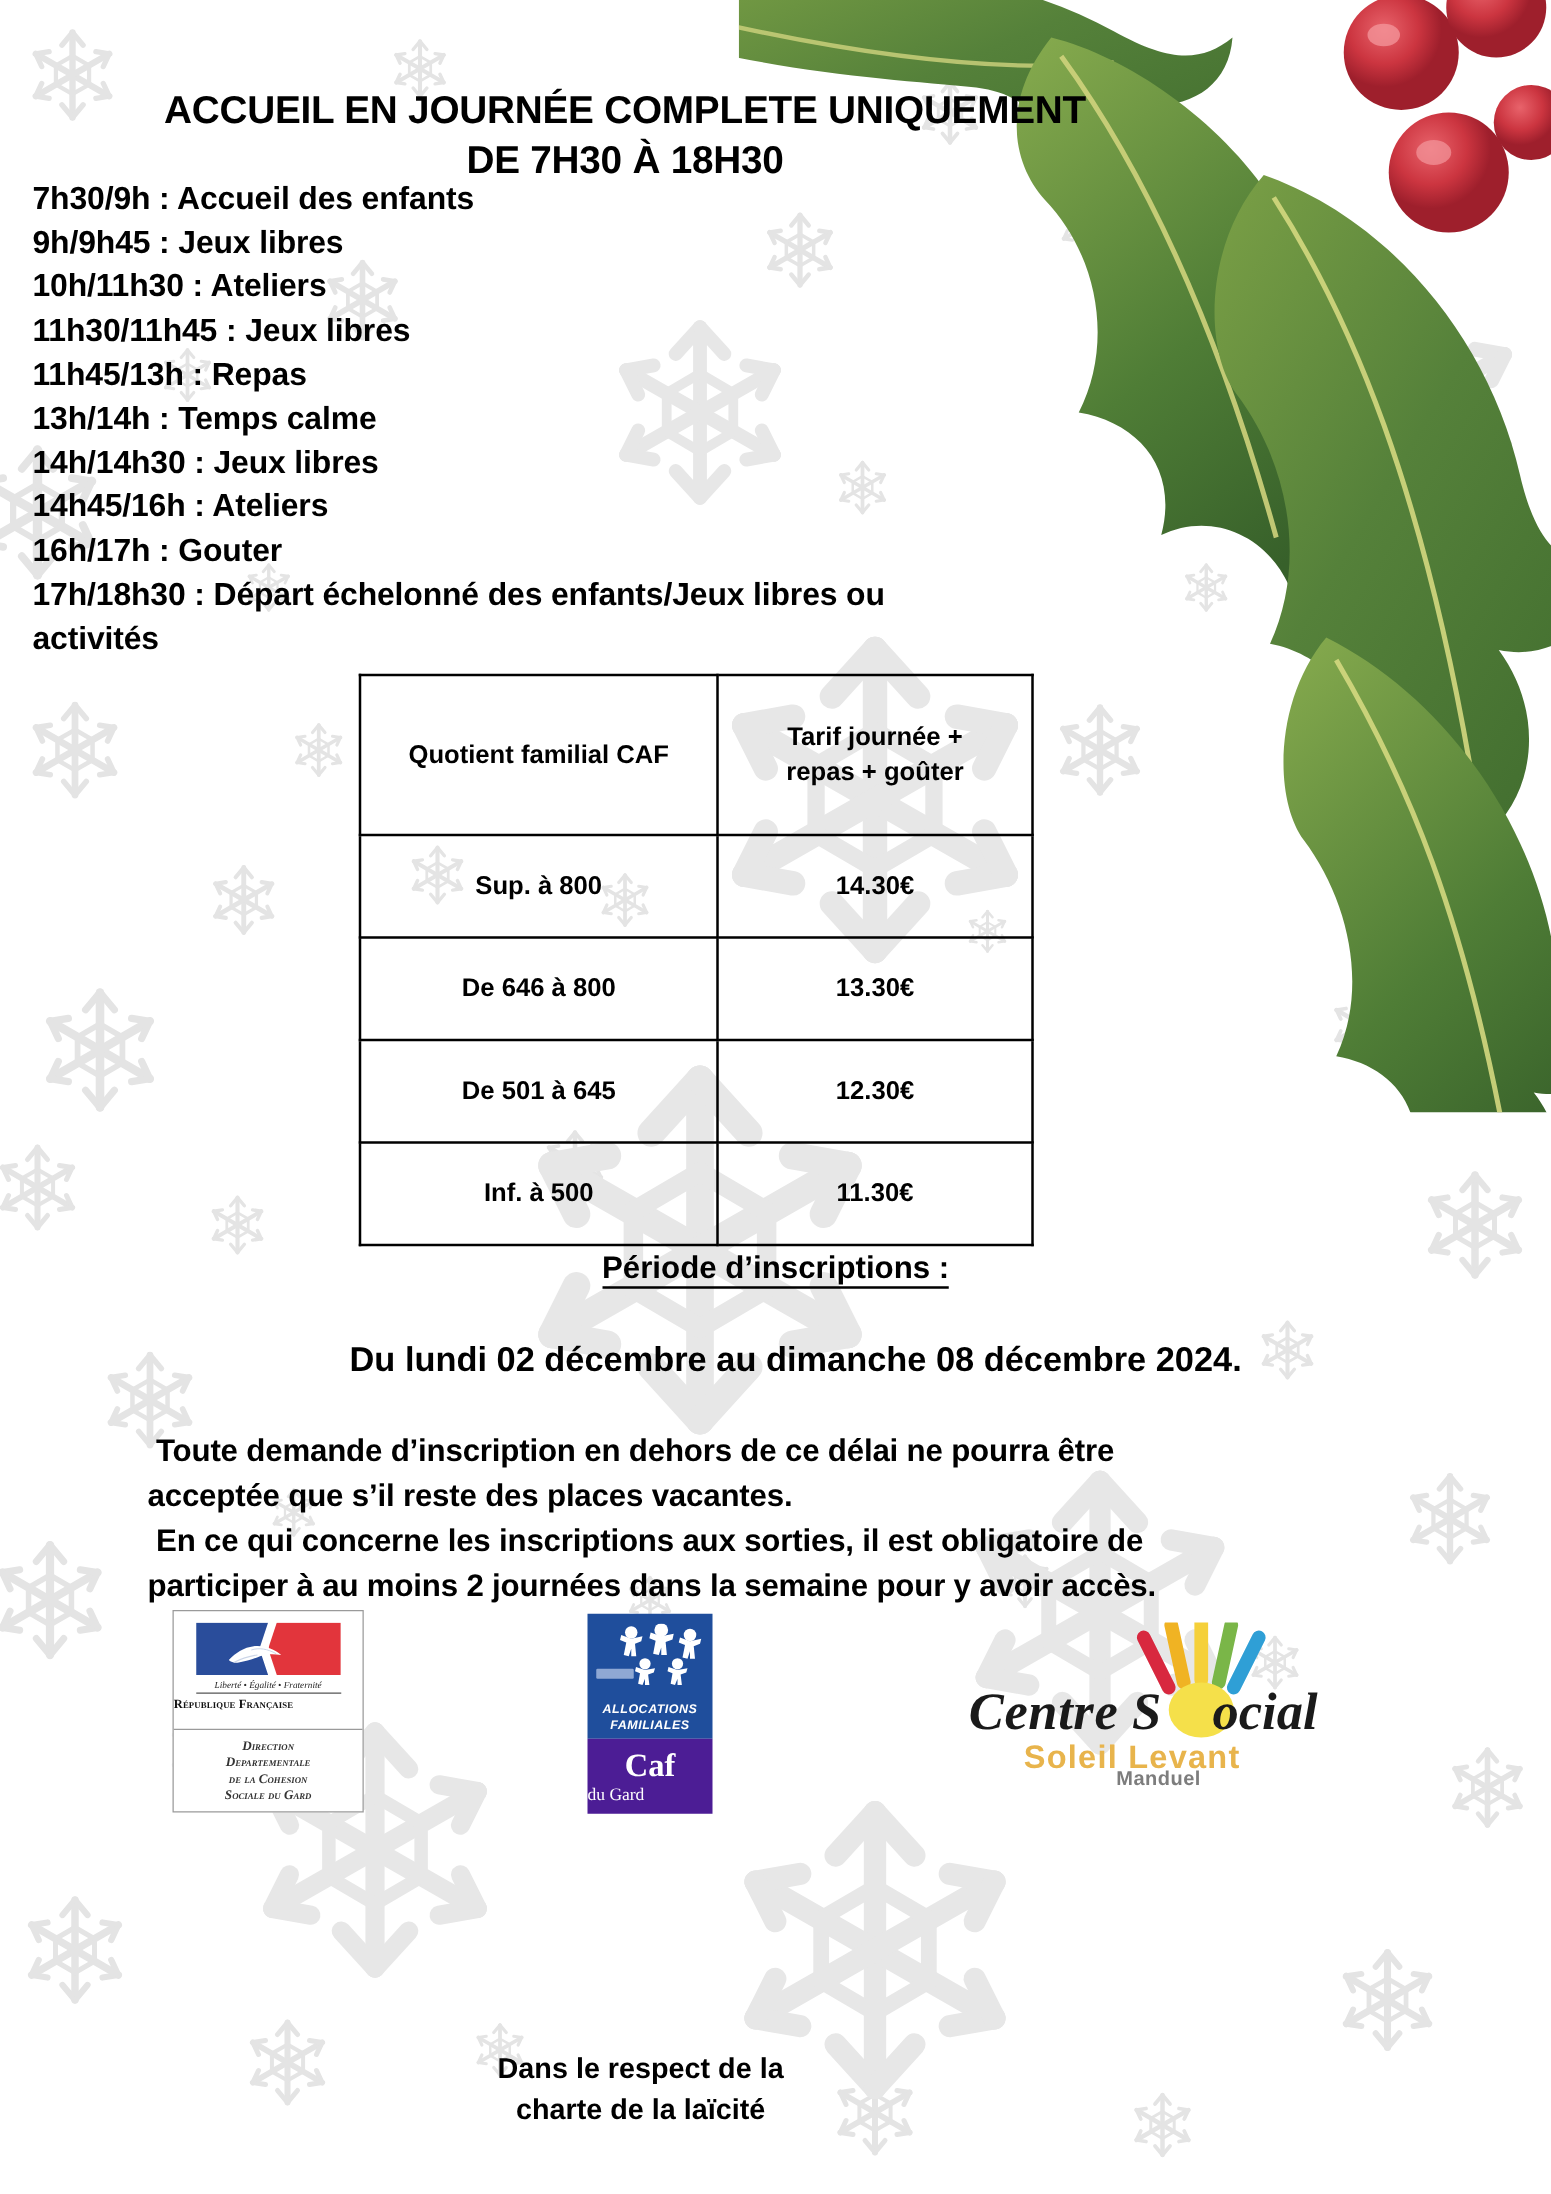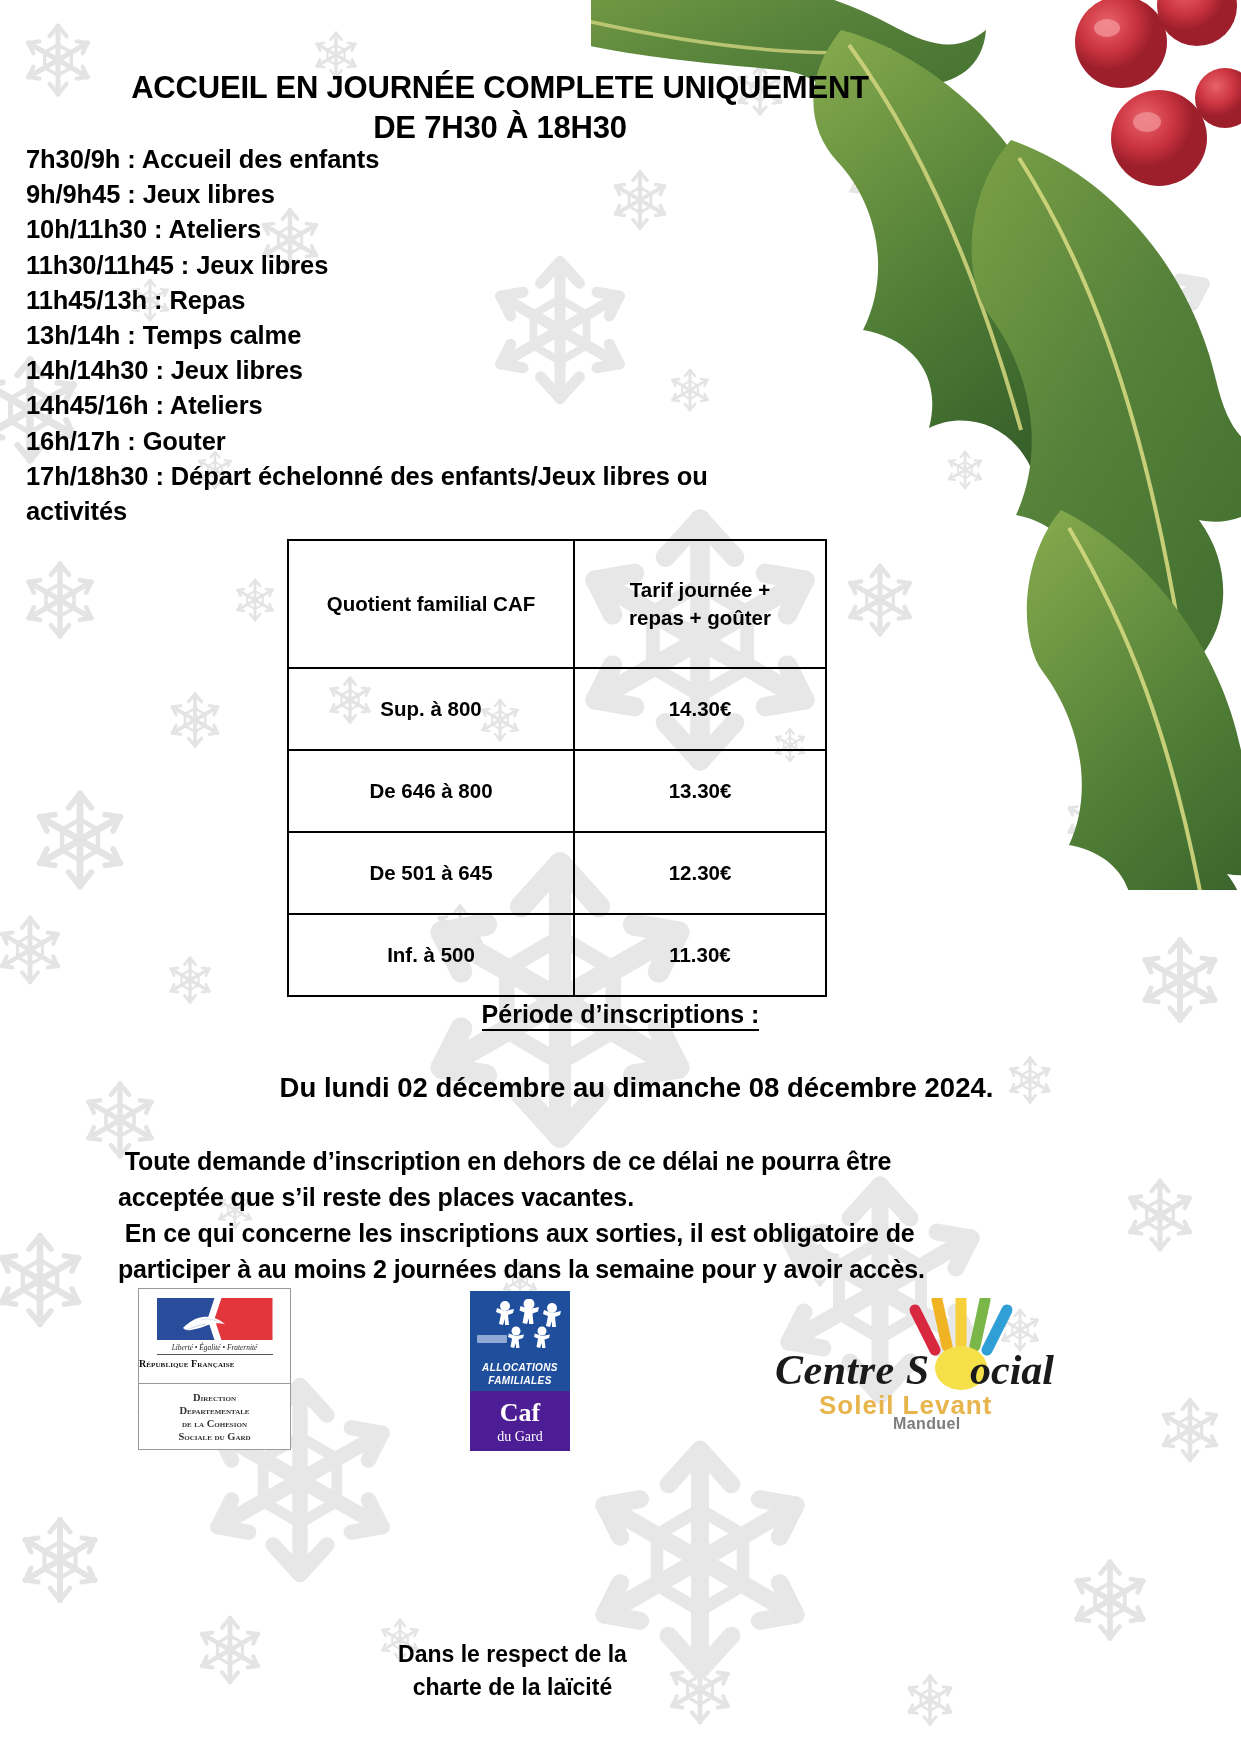--- a/index.html
+++ b/index.html
@@ -194,20 +194,21 @@
     letter-spacing: 0.1px;
   }
   .rf-bottom {
     height: 66px;
     display: flex;
     align-items: center;
     justify-content: center;
   }
   .rf-dept {
     font-family: "Liberation Serif", serif;
+    font-style: italic;
     font-weight: bold;
     font-variant: small-caps;
     font-size: 10.5px;
     line-height: 13px;
     text-align: center;
     color: #333;
   }
 
   
   .caf-logo {
@@ -257,21 +258,21 @@
     position: relative;
   }
   .caf-word {
     position: absolute; left: 0; right: 0; top: 7px;
     text-align: center; color: #fff;
     font-family: "Liberation Serif", serif;
     font-size: 26px; font-weight: bold;
   }
   .caf-gard {
     position: absolute; left: 0; right: 0; bottom: 6px;
-    text-align: center; color: #fff;
+    text-align: left; color: #fff;
     font-family: "Liberation Serif", serif;
     font-size: 14px;
   }
 
   
   .cs-logo {
     position: absolute;
     left: 775px;
     top: 10px;
     width: 270px;

